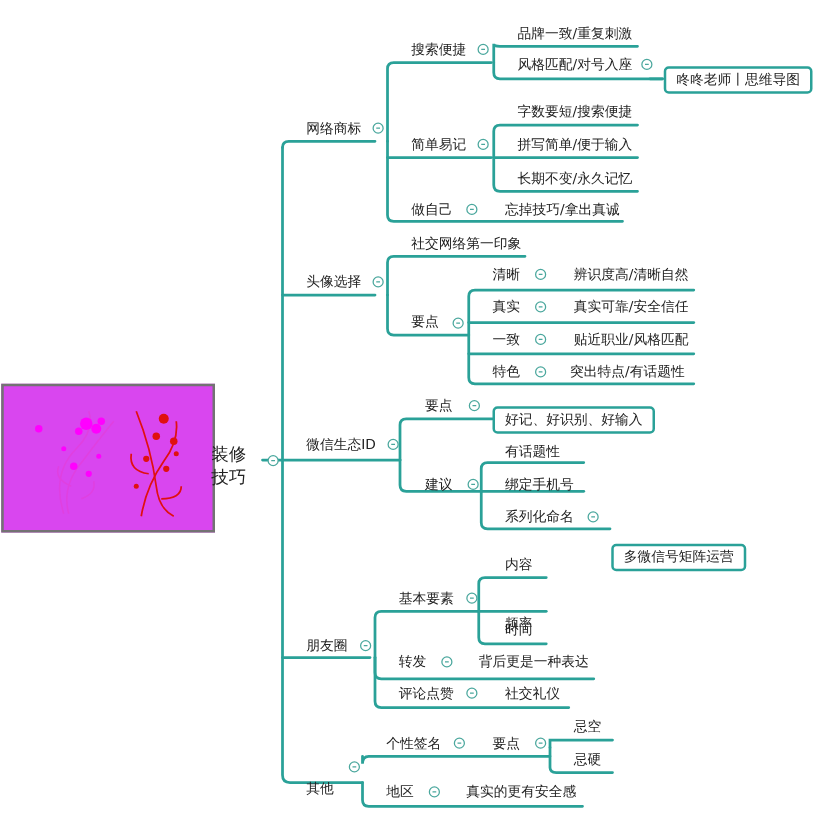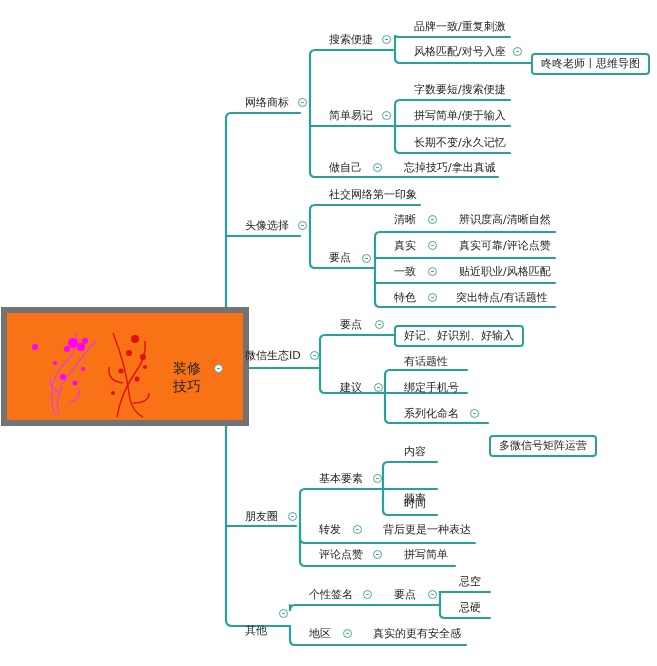--- a/index.html
+++ b/index.html
@@ -5,22 +5,22 @@
   html, body { margin:0; padding:0; background:#ffffff; }
   body { width:657px; height:666px; position:relative; overflow:hidden;
          font-family: "DejaVu Sans", "Liberation Sans", sans-serif; color:#222; }
   #lines { position:absolute; left:0; top:0; width:657px; height:666px; }
   .node { position:absolute; font-size:11px; line-height:14px; white-space:nowrap; color:#222; }
   .tog { position:absolute; width:9px; height:9px; border:1px solid #4aa79d; border-radius:50%;
          background:#fff; box-sizing:border-box; }
   .tog::after { content:""; position:absolute; left:2px; right:2px; top:3px; height:1px; background:#4aa79d; }
   .box { position:absolute; border:2px solid #2aa198; border-radius:4px; background:#fff;
          font-size:11px; line-height:14px; padding:2px 8px; white-space:nowrap; color:#222; }
-  #root { position:absolute; left:1px; top:307px; width:248px; height:119px;
-          border:6px solid #737373; background:#f97316; box-sizing:border-box; }
+  #root { position:absolute; left:1px; top:307px; width:171px; height:119px;
+          border:2px solid #737373; background:#d946ef; box-sizing:border-box; }
   #root-title { position:absolute; left:166px; top:46px; font-size:14px; line-height:18px; color:#222; width:30px; }
 </style>
 </head>
 <body>
 
 <svg id="lines" viewBox="0 0 657 666">
   <g fill="none" stroke="#2aa198" stroke-width="2.2" stroke-linecap="round">
 
     <path d="M210 368 H226"></path>
     <path d="M226 118 Q226 113 231 113 H300"></path>
@@ -134,21 +134,21 @@
 <div class="tog" style="left:298px;top:221px"></div>
 <div class="node" style="left:329px;top:188px">社交网络第一印象</div>
 <div class="node" style="left:329px;top:251px">要点</div>
 <div class="tog" style="left:362px;top:254px"></div>
 
 <div class="node" style="left:394px;top:213px">清晰</div>
 <div class="tog" style="left:428px;top:215px"></div>
 <div class="node" style="left:459px;top:213px">辨识度高/清晰自然</div>
 <div class="node" style="left:394px;top:239px">真实</div>
 <div class="tog" style="left:428px;top:241px"></div>
-<div class="node" style="left:459px;top:239px">真实可靠/评论点赞</div>
+<div class="node" style="left:459px;top:239px">真实可靠/安全信任</div>
 <div class="node" style="left:394px;top:265px">一致</div>
 <div class="tog" style="left:428px;top:267px"></div>
 <div class="node" style="left:459px;top:265px">贴近职业/风格匹配</div>
 <div class="node" style="left:394px;top:291px">特色</div>
 <div class="tog" style="left:428px;top:293px"></div>
 <div class="node" style="left:456px;top:291px">突出特点/有话题性</div>
 
 <div class="node" style="left:245px;top:349px">微信生态ID</div>
 <div class="tog" style="left:310px;top:351px"></div>
 <div class="node" style="left:340px;top:318px">要点</div>
@@ -167,21 +167,21 @@
 <div class="node" style="left:319px;top:472px">基本要素</div>
 <div class="tog" style="left:373px;top:474px"></div>
 <div class="node" style="left:404px;top:445px">内容</div>
 <div class="node" style="left:404px;top:492px">频率</div>
 <div class="node" style="left:404px;top:497px">时间</div>
 <div class="node" style="left:319px;top:523px">转发</div>
 <div class="tog" style="left:353px;top:525px"></div>
 <div class="node" style="left:383px;top:523px">背后更是一种表达</div>
 <div class="node" style="left:319px;top:548px">评论点赞</div>
 <div class="tog" style="left:373px;top:550px"></div>
-<div class="node" style="left:404px;top:548px">拼写简单</div>
+<div class="node" style="left:404px;top:548px">社交礼仪</div>
 
 <div class="node" style="left:245px;top:624px">其他</div>
 <div class="tog" style="left:279px;top:609px"></div>
 <div class="node" style="left:309px;top:588px">个性签名</div>
 <div class="tog" style="left:363px;top:590px"></div>
 <div class="node" style="left:394px;top:588px">要点</div>
 <div class="tog" style="left:428px;top:590px"></div>
 <div class="node" style="left:459px;top:575px">忌空</div>
 <div class="node" style="left:459px;top:601px">忌硬</div>
 <div class="node" style="left:309px;top:627px">地区</div>

